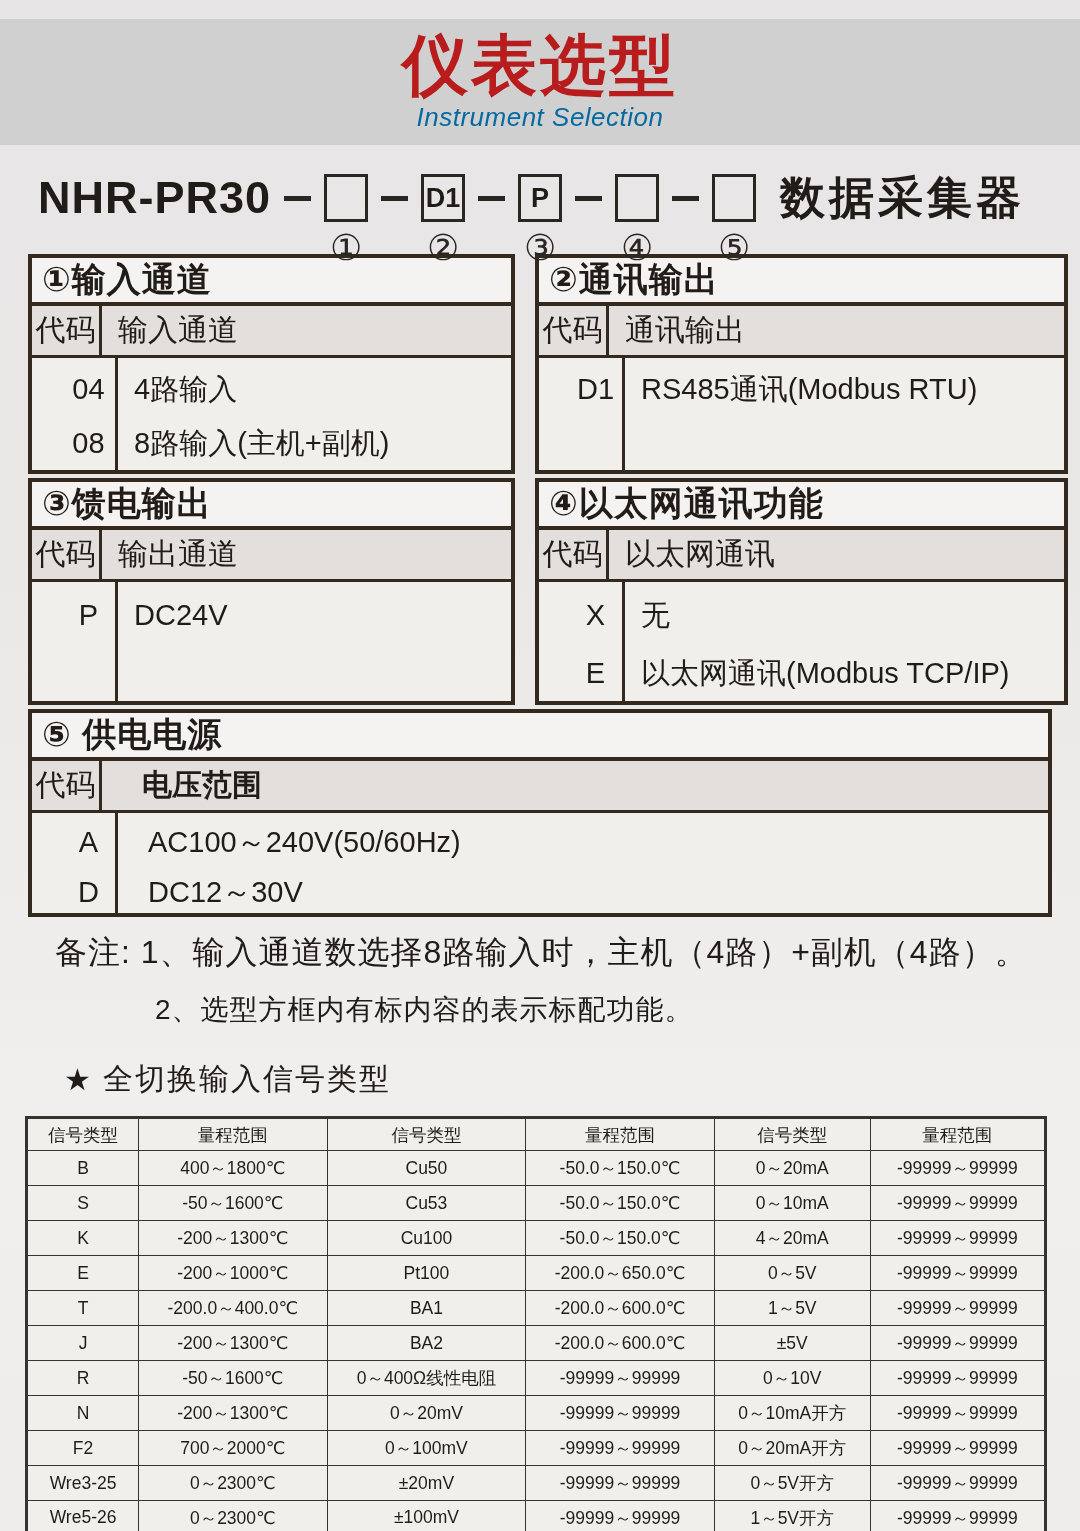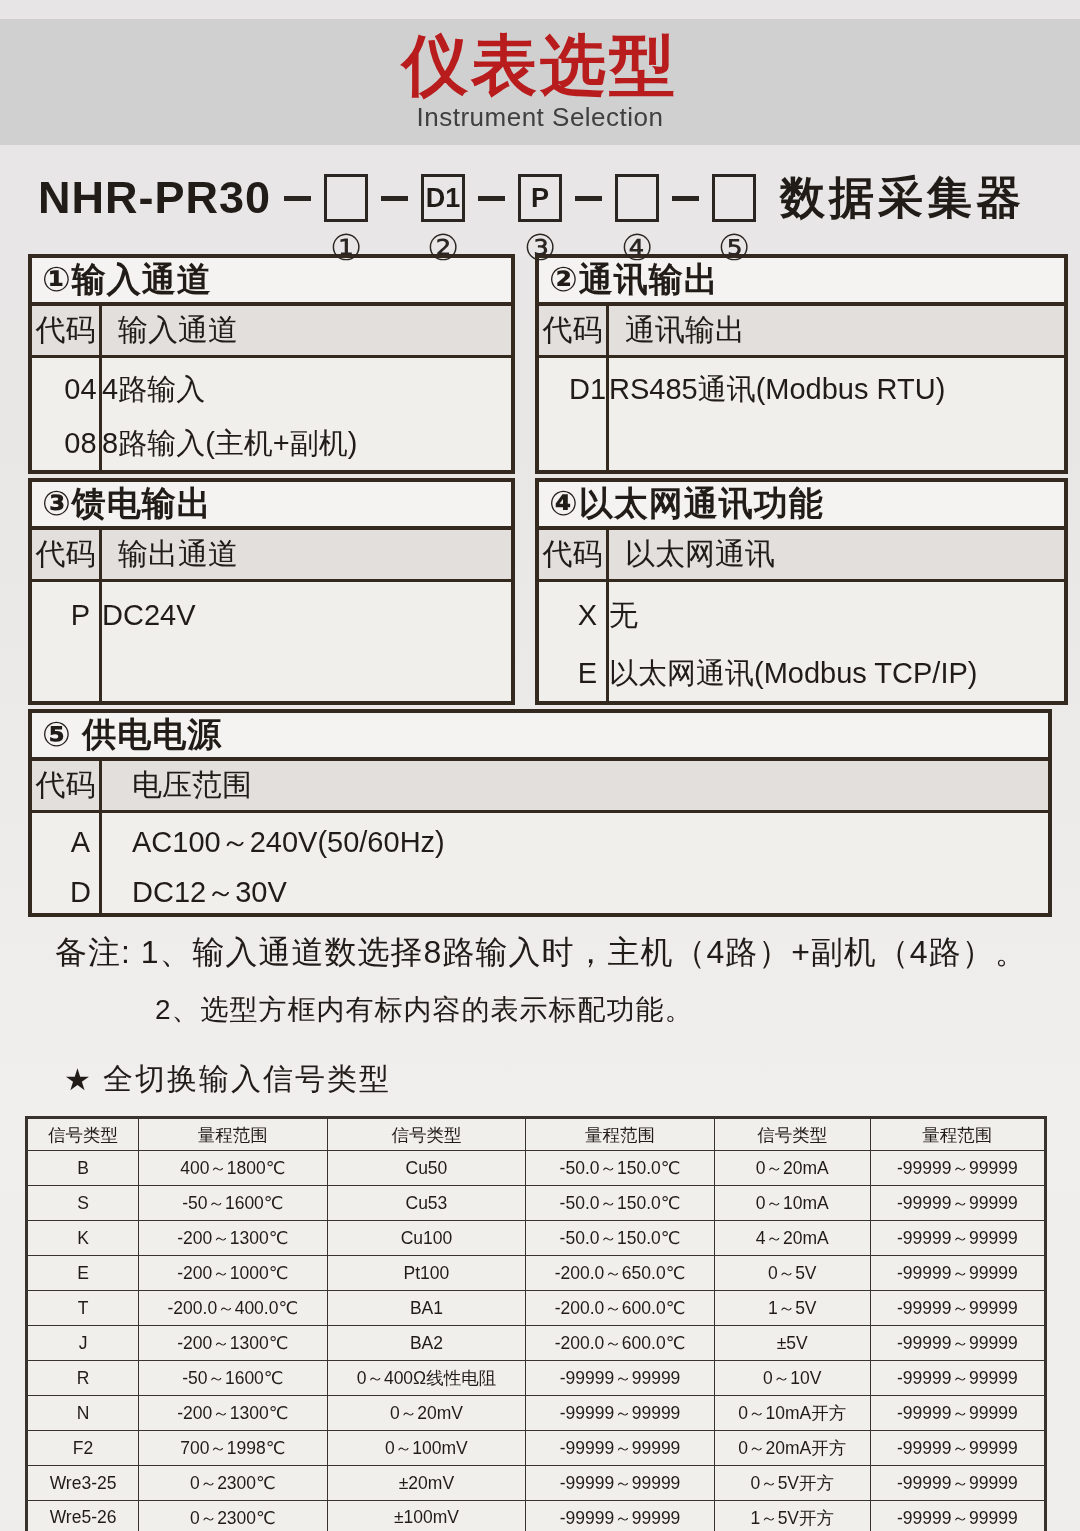--- a/index.html
+++ b/index.html
@@ -17,21 +17,21 @@
   .page{
     width:1080px;height:1531px;overflow:hidden;position:relative;
     background:linear-gradient(180deg,#e7e5e6 0%,#e9e7e6 30%,#f0efee 72%,#eeedeb 100%);
   }
   
   .band{
     margin-top:19px;height:126px;background:var(--band);
     display:flex;flex-direction:column;align-items:center;justify-content:center;
   }
   .band-title{font-size:66px;font-weight:bold;letter-spacing:3px;line-height:1.05;color:#b91c1c;}
-  .band-sub{font-size:26px;color:#404040;margin-top:2px;letter-spacing:0.5px;}
+  .band-sub{font-size:26px;color:#0369a1;margin-top:2px;letter-spacing:0.5px;font-style:italic;}
   
   .model-area{padding:24px 0 0 38px;height:109px;position:relative;}
   .model-line{display:flex;align-items:center;height:58px;}
   .m-prefix{font-size:45px;font-weight:bold;letter-spacing:1px;white-space:nowrap;}
   .m-dash{width:27px;height:5px;background:#2c2622;margin:0 13px;flex:0 0 auto;}
   .slot{position:relative;flex:0 0 auto;display:flex;align-items:center;justify-content:center;}
   .m-box{
     width:44px;height:48px;border:3px solid #2c2622;display:flex;align-items:center;justify-content:center;
     font-size:27px;font-weight:bold;background:transparent;
   }
@@ -53,32 +53,32 @@
     font-size:34px;font-weight:bold;letter-spacing:1px;white-space:nowrap;
   }
   .sel-hdr{display:flex;height:52px;background:var(--row_header_bg);border-bottom:3px solid var(--border);}
   .cell-code{
     width:70px;flex:0 0 auto;border-right:3px solid var(--border);
     display:flex;align-items:center;justify-content:center;font-size:30px;white-space:nowrap;
   }
   .cell-desc{flex:1;display:flex;align-items:center;padding-left:16px;font-size:30px;white-space:nowrap;}
   .sel-body{display:flex;}
   .sel-body .col-codes{
-    width:70px;flex:0 0 auto;border-right:3px solid var(--border);
+    width:86px;flex:0 0 auto;border-right:3px solid var(--border);
     text-align:center;padding-top:4px;padding-left:30px;
   }
-  .sel-body .col-descs{flex:1;padding-top:4px;}
+  .sel-body .col-descs{flex:1;padding-left:16px;padding-top:4px;}
   .col-codes div,.col-descs div{font-size:29px;white-space:nowrap;}
   .row-a .sel-body{height:112px;}
   .row-a .col-codes div,.row-a .col-descs div{line-height:54px;height:54px;}
   .row-b .sel-body{height:119px;}
   .row-b .col-codes div,.row-b .col-descs div{line-height:58px;height:58px;}
   .row-c .sel-body{height:100px;}
   .row-c .col-codes div,.row-c .col-descs div{line-height:50px;height:50px;}
-  .pad-lg .cell-desc{padding-left:30px;}
+  .pad-lg .cell-desc{padding-left:40px;font-weight:bold;}
   .pad-lg .col-descs{padding-left:30px;}
   
   .notes{margin:14px 0 0 55px;}
   .note-line1{font-size:32px;letter-spacing:1px;white-space:nowrap;}
   .note-line2{font-size:28px;letter-spacing:1px;margin:16px 16px 0 100px;white-space:nowrap;}
   
   .star-line{margin:30px 0 0 64px;display:flex;align-items:center;gap:12px;}
   .star-icon{font-size:30px;line-height:1;}
   .star-text{font-size:30px;letter-spacing:2px;}
   
@@ -318,21 +318,21 @@
         <tr>
           <td>N</td>
           <td>-200～1300℃</td>
           <td>0～20mV</td>
           <td>-99999～99999</td>
           <td>0～10mA开方</td>
           <td>-99999～99999</td>
         </tr>
         <tr>
           <td>F2</td>
-          <td>700～1998℃</td>
+          <td>700～2000℃</td>
           <td>0～100mV</td>
           <td>-99999～99999</td>
           <td>0～20mA开方</td>
           <td>-99999～99999</td>
         </tr>
         <tr>
           <td>Wre3-25</td>
           <td>0～2300℃</td>
           <td>±20mV</td>
           <td>-99999～99999</td>

